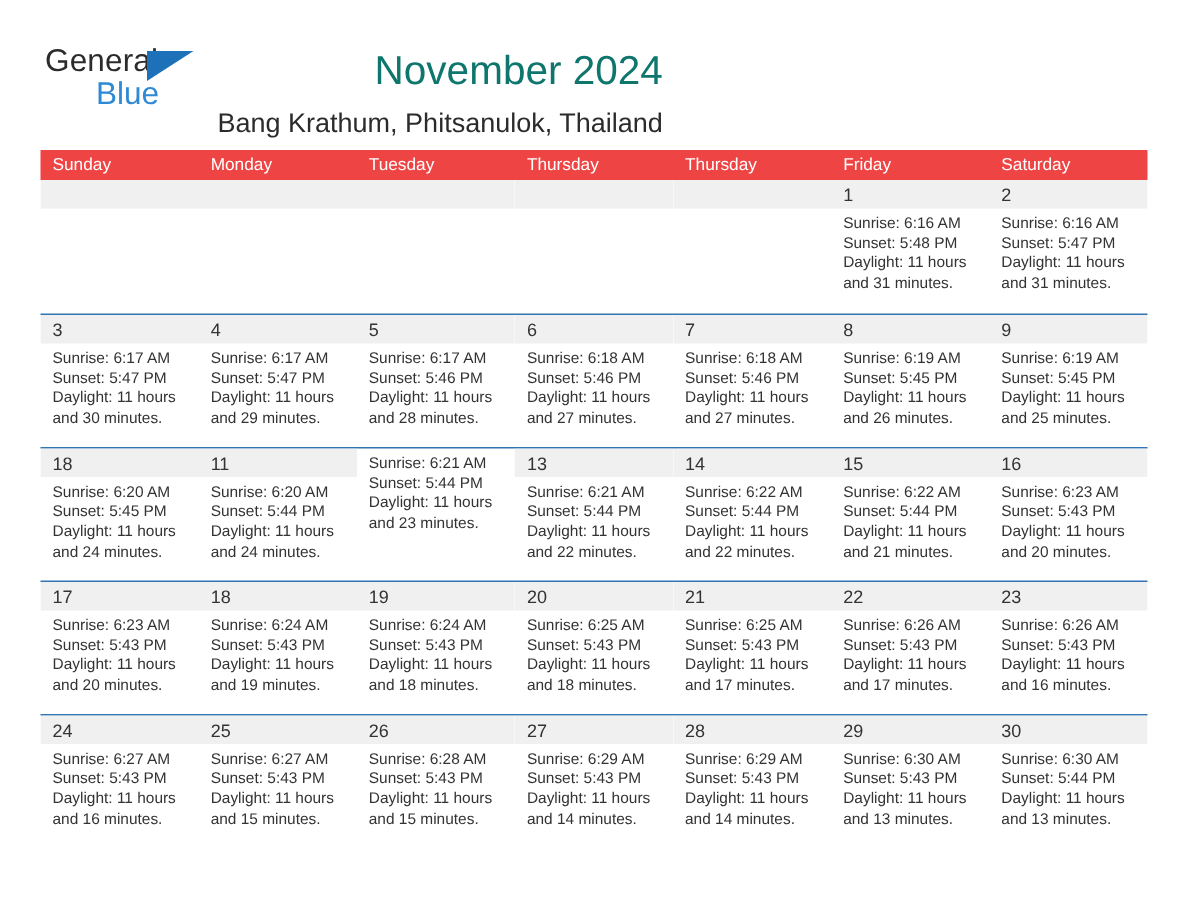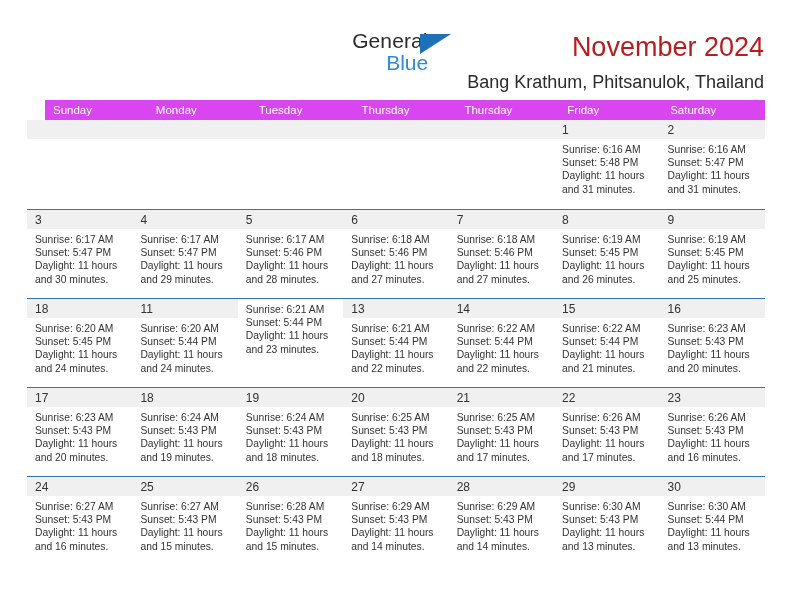--- a/index.html
+++ b/index.html
@@ -17,21 +17,21 @@
   .page {
     position: relative;
     width: 792px;
     height: 612px;
     box-sizing: border-box;
   }
 
   
   .top {
     display: flex;
-    justify-content: flex-end;
+    justify-content: flex-start;
     align-items: flex-start;
     padding: 30px 28px 0 30px;
     box-sizing: border-box;
     height: 100px;
   }
   .logo {
     position: relative;
     width: 115px;
     height: 50px;
     line-height: 1;
@@ -58,40 +58,39 @@
     font-size: 21px;
     color: #2e8ad6;
     font-family: "Liberation Sans", sans-serif;
   }
   .titles {
     text-align: right;
     padding-top: 2px;
   }
   .cal-title {
     font-size: 27px;
-    color: #b91c1c;
+    color: #0f766e;
     font-weight: normal;
     line-height: 1.15;
     margin: 0;
   }
   .cal-subtitle {
     font-size: 18px;
     color: #2b2b2b;
     margin-top: 9px;
   }
 
   
   .calendar {
     margin: 0 27px;
     width: 738px;
   }
   .dow-row {
     display: flex;
-    background: #d946ef;
-    margin-left: 18px;
+    background: #ef4444;
   }
   .dow {
     flex: 1 1 0;
     color: #ffffff;
     font-size: 11.5px;
     padding: 5px 0 5px 8px;
     box-sizing: border-box;
     height: 20px;
     line-height: 11px;
   }

